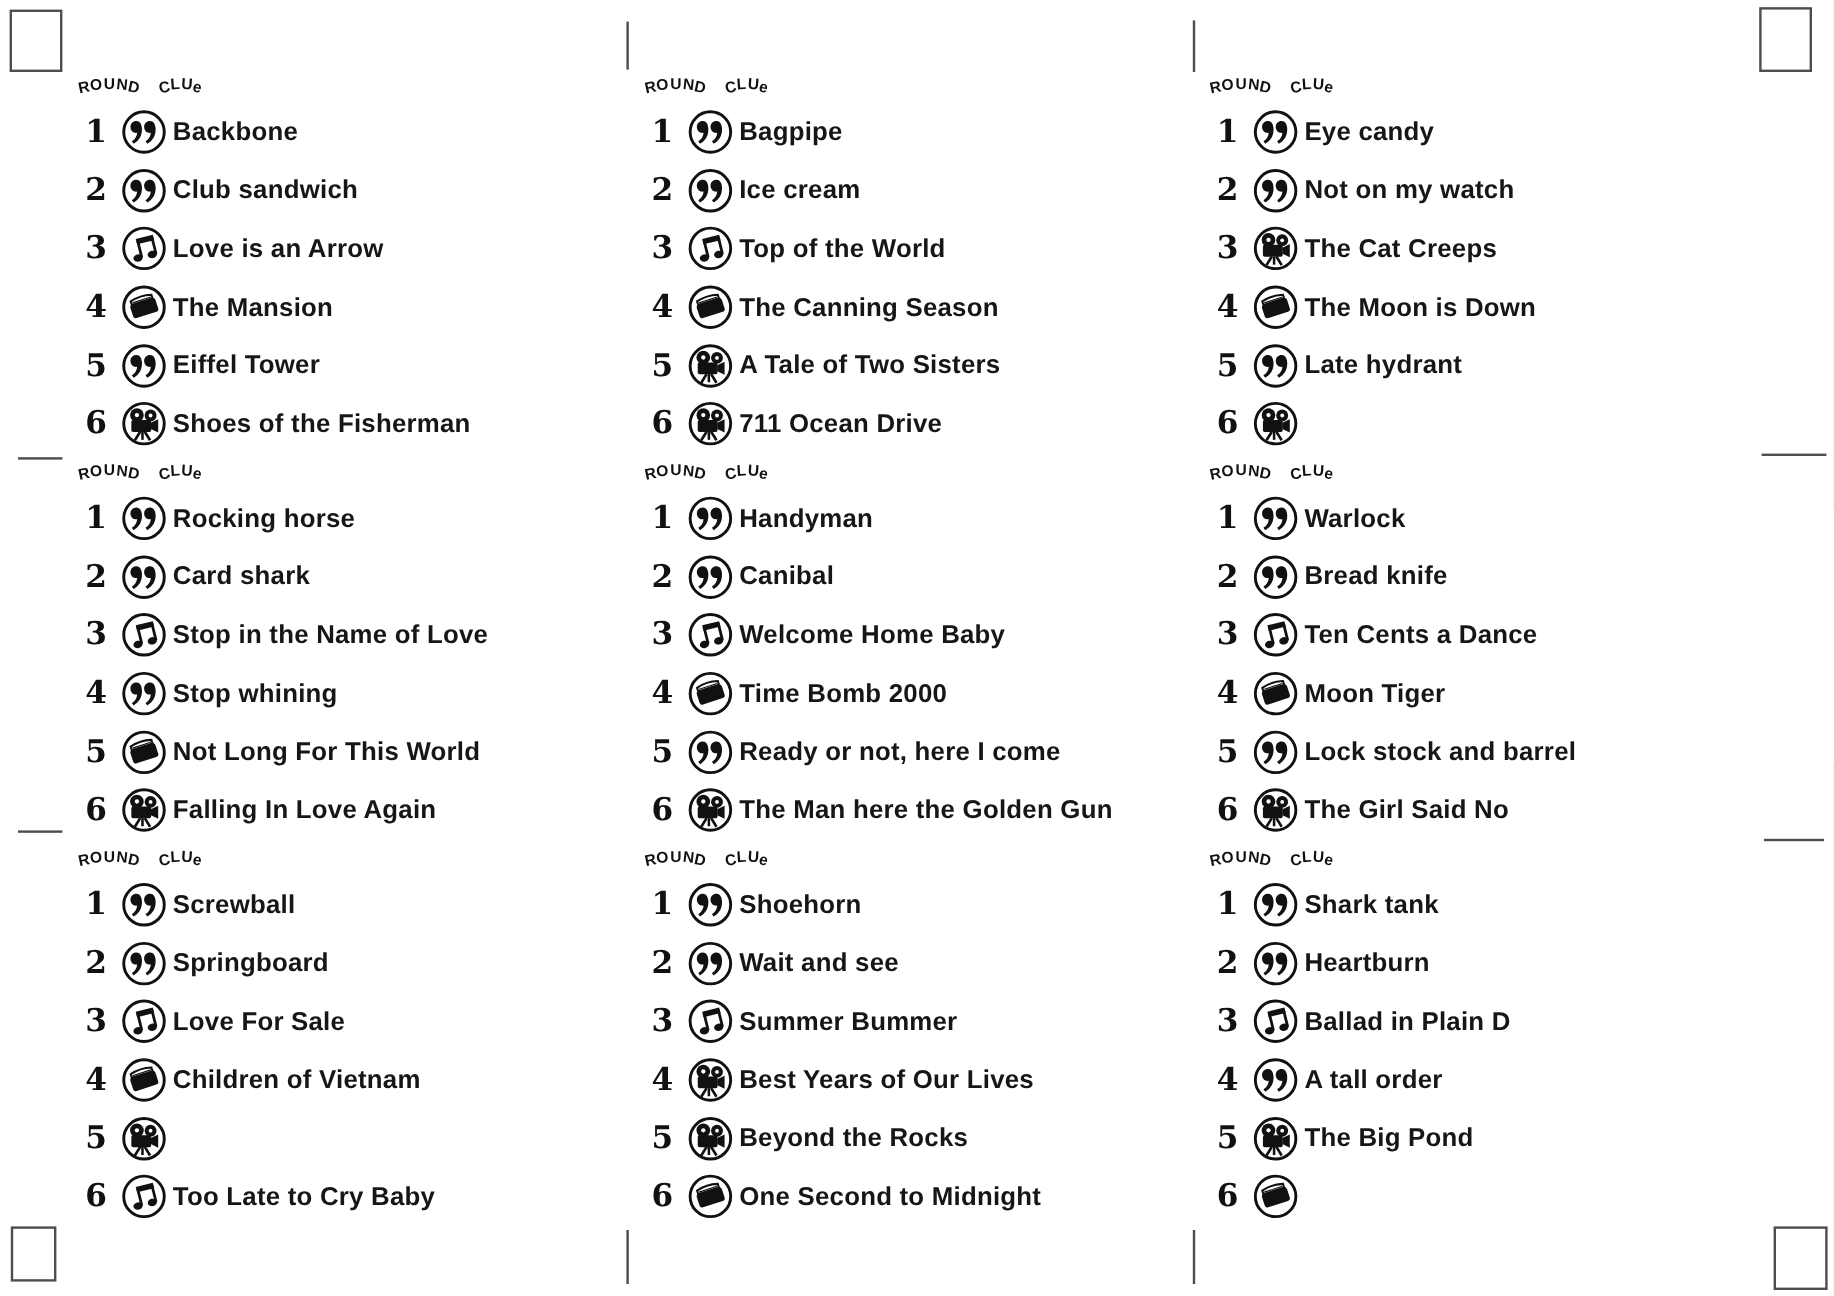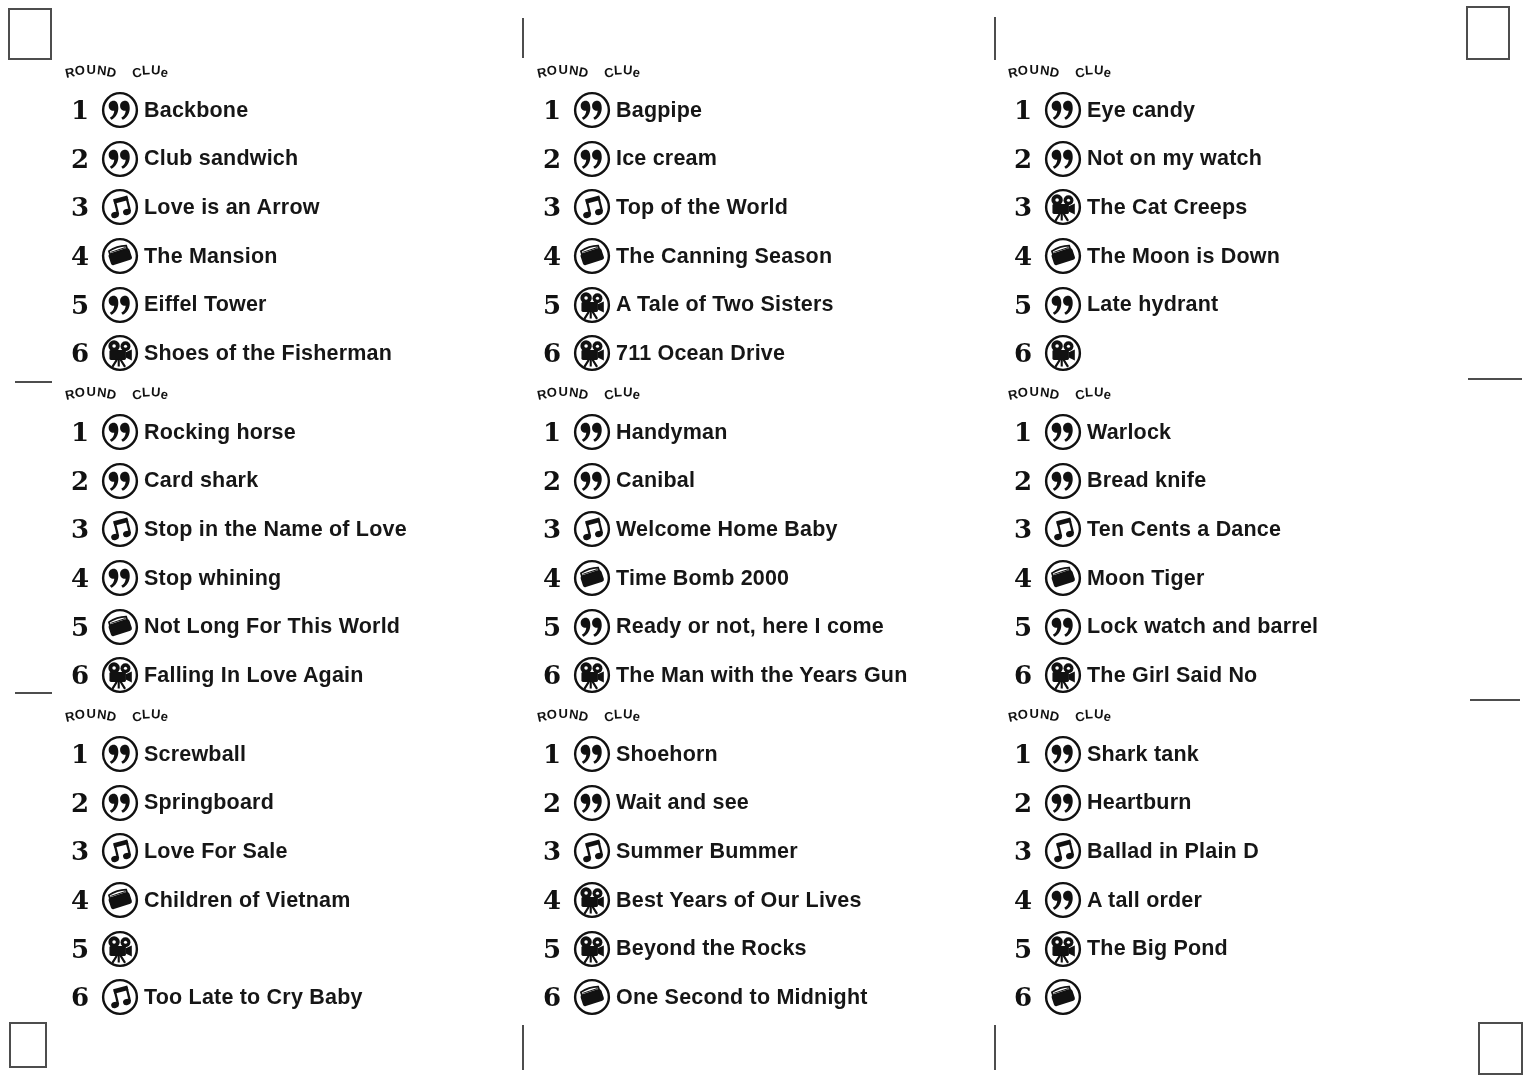--- a/index.html
+++ b/index.html
@@ -580,21 +580,21 @@
                   <circle cx="23.2" cy="11.6" r="4.7"></circle>
                   <circle cx="12.4" cy="11.3" r="1.7" fill="#fff"></circle>
                   <circle cx="23.2" cy="11.6" r="1.5" fill="#fff"></circle>
                   <rect x="8" y="15.2" width="15.6" height="9.4" rx="1.4"></rect>
                   <path d="M23.4 17.4 L29.2 14.6 L29.2 25 L23.4 22.2 Z"></path>
                   <path d="M15 24.4 L10.8 31.2 M18.6 24.4 L22.8 31.2" stroke="#111" stroke-width="2.1" fill="none"></path>
                   <rect x="15.8" y="24.4" width="2" height="6.4"></rect>
                 </g>
               </svg>
             </span>
-    <span class="clue-text">The Man with the Years Gun</span>
+    <span class="clue-text">The Man here the Golden Gun</span>
   </div>
 </div>
   </div>
 
   <div class="card">
     <div class="card-header">
       <span class="hdr hdr-round"><span class="jl" style="transform: rotate(-12deg) translateY(1px);">R</span><span class="jl" style="transform: rotate(-6deg) translateY(-1.25px);">O</span><span class="jl" style="transform: rotate(0deg) translateY(-2px);">U</span><span class="jl" style="transform: rotate(6deg) translateY(-1.25px);">N</span><span class="jl" style="transform: rotate(12deg) translateY(1px);">D</span></span>
       <span class="hdr hdr-clue"><span class="jl" style="transform: rotate(-12deg) translateY(1px);">C</span><span class="jl" style="transform: rotate(-4deg) translateY(-1.66667px);">L</span><span class="jl" style="transform: rotate(4deg) translateY(-1.66667px);">U</span><span class="jl" style="transform: rotate(12deg) translateY(1px);">e</span></span>
     </div>
     <div class="rows">
@@ -656,21 +656,21 @@
 
   <div class="row">
     <span class="num">5</span>
     <span class="icon-wrap">
               <svg viewBox="0 0 36 36">
                 <circle cx="18" cy="18" r="16" fill="none" stroke="#111" stroke-width="2.3"></circle>
                 <path fill="#111" d="M8.8 8.9 C6 8.9 4.1 10.9 4.1 13.7 C4.1 16.4 6 18.3 8.7 18.3 C8.9 18.3 9.2 18.3 9.4 18.25 C9.1 21.3 7.7 23.4 5.2 25 L6.6 26.9 C10.8 24.4 13.2 20.7 13.2 15.6 C13.2 11.4 11.5 8.9 8.8 8.9 Z" transform="translate(3.2 0.4)"></path>
                 <path fill="#111" d="M8.8 8.9 C6 8.9 4.1 10.9 4.1 13.7 C4.1 16.4 6 18.3 8.7 18.3 C8.9 18.3 9.2 18.3 9.4 18.25 C9.1 21.3 7.7 23.4 5.2 25 L6.6 26.9 C10.8 24.4 13.2 20.7 13.2 15.6 C13.2 11.4 11.5 8.9 8.8 8.9 Z" transform="translate(14.0 0.4)"></path>
               </svg>
             </span>
-    <span class="clue-text">Lock watch and barrel</span>
+    <span class="clue-text">Lock stock and barrel</span>
   </div>
 
   <div class="row">
     <span class="num">6</span>
     <span class="icon-wrap">
               <svg viewBox="0 0 36 36">
                 <circle cx="18" cy="18" r="16" fill="none" stroke="#111" stroke-width="2.3"></circle>
                 <g fill="#111">
                   <circle cx="12.4" cy="11.3" r="5.4"></circle>
                   <circle cx="23.2" cy="11.6" r="4.7"></circle>

